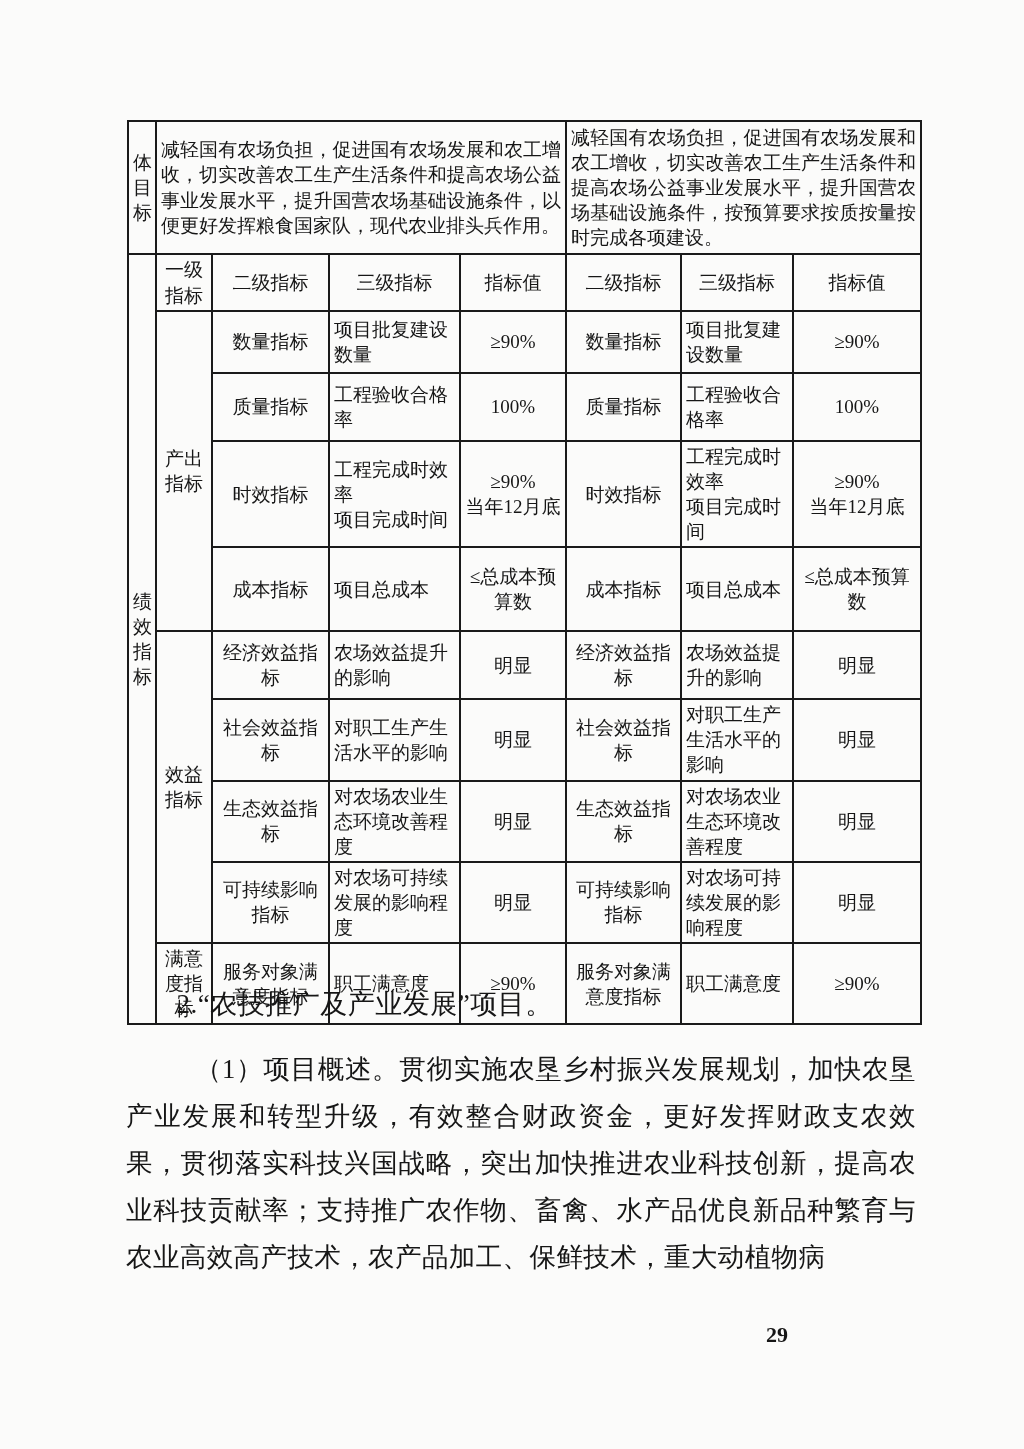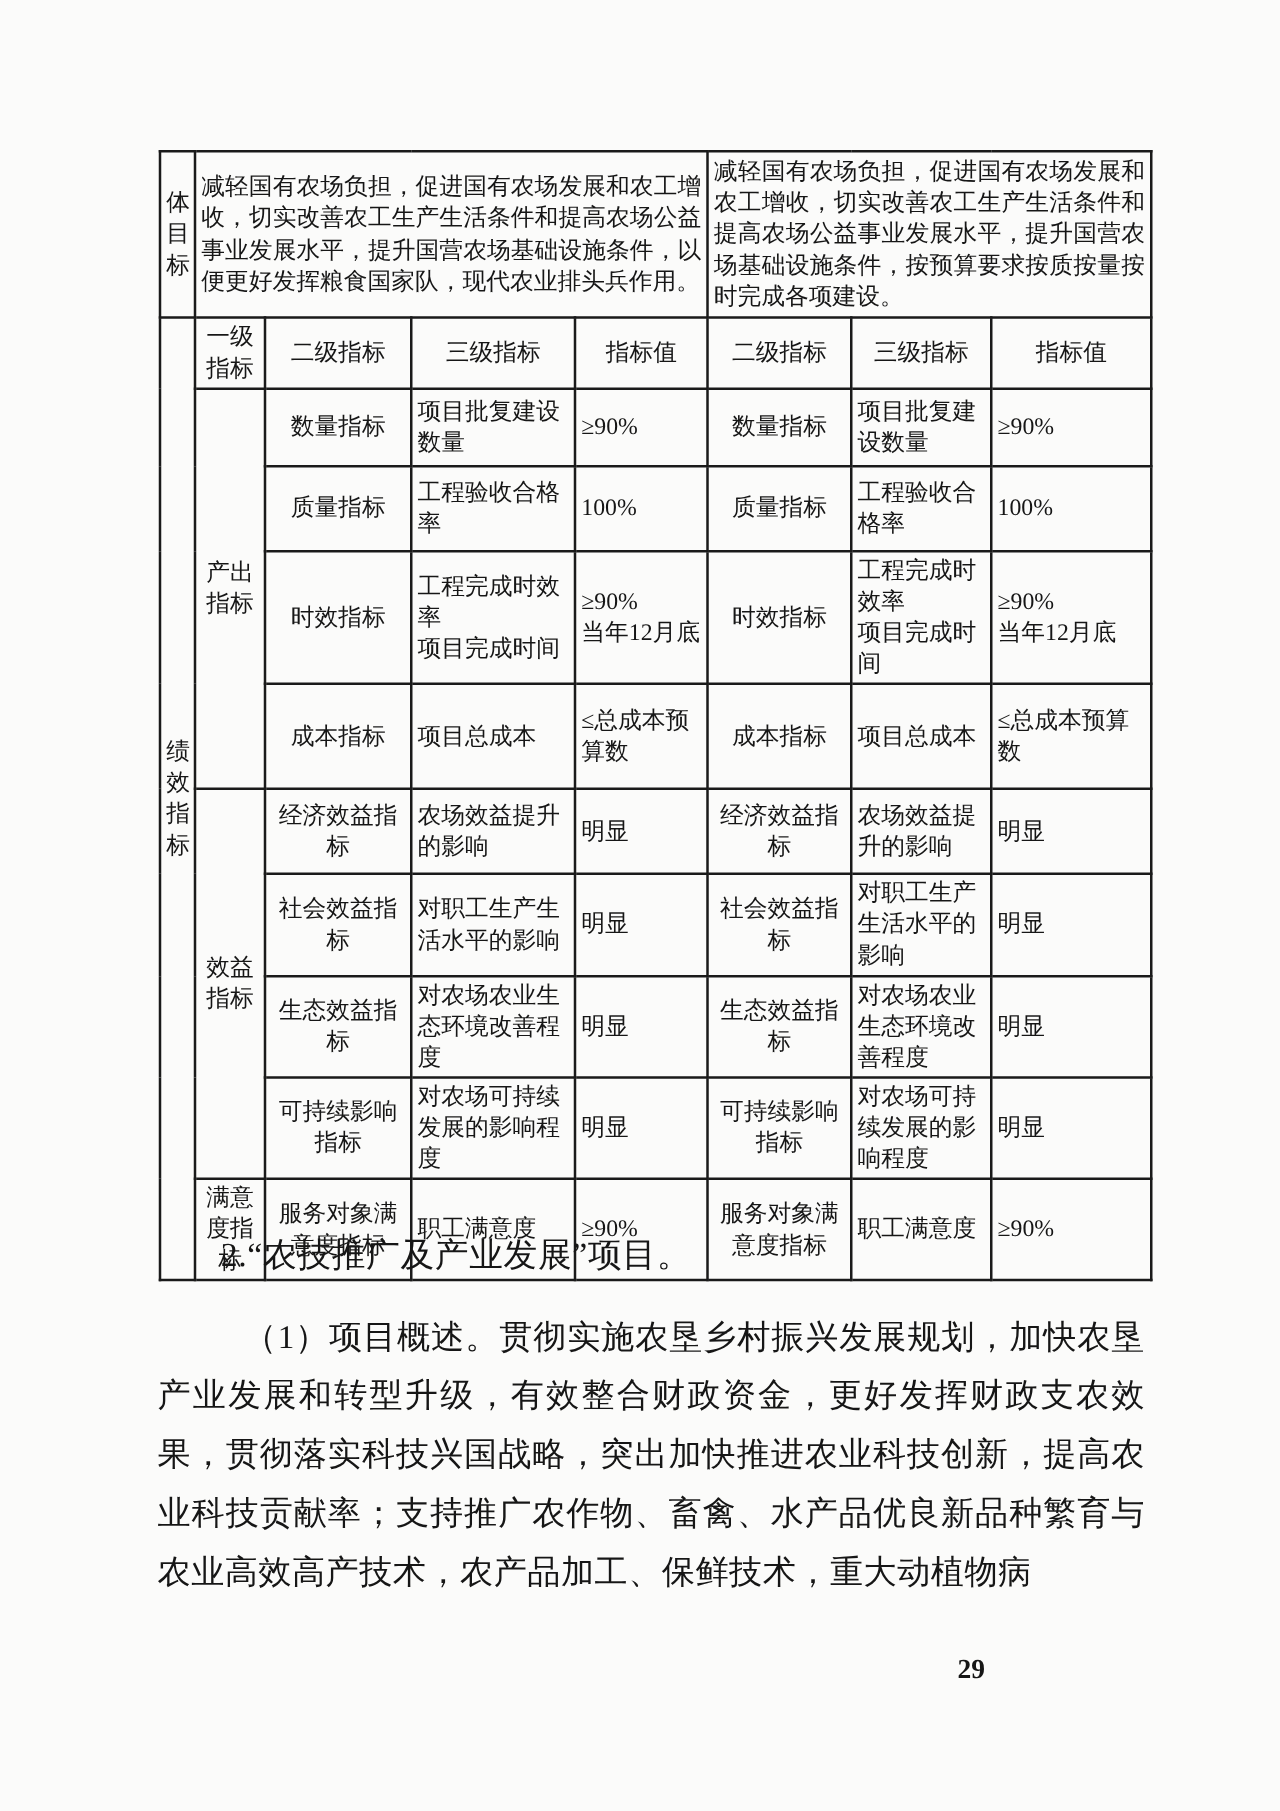--- a/index.html
+++ b/index.html
@@ -36,21 +36,21 @@
   .lh23{line-height:2.3;margin-top:28px;}
   td.objtxt{
     text-align:justify;text-justify:inter-character;
     font-size:19.5px;line-height:1.52;
     padding:3px 7px;
   }
   td.hdr{text-align:center;font-weight:normal;}
   td.c-l1{text-align:center;border-radius:14px;}
   td.c-l2{text-align:center;}
   td.c-l3{text-align:left;white-space:pre-line;padding-left:6px;padding-right:3px;}
-  td.c-val{white-space:pre-line;margin-left:40px;}
+  td.c-val{text-align:center;white-space:pre-line;margin-left:40px;}
 
   .sec-heading{
     position:absolute;left:128px;top:986px;width:792px;
     font-size:27px;font-weight:normal;
     text-indent:1.8em;
     letter-spacing:0.5px;
     white-space:nowrap;
   }
   .body-para{
     position:absolute;left:126px;top:1046px;width:790px;

